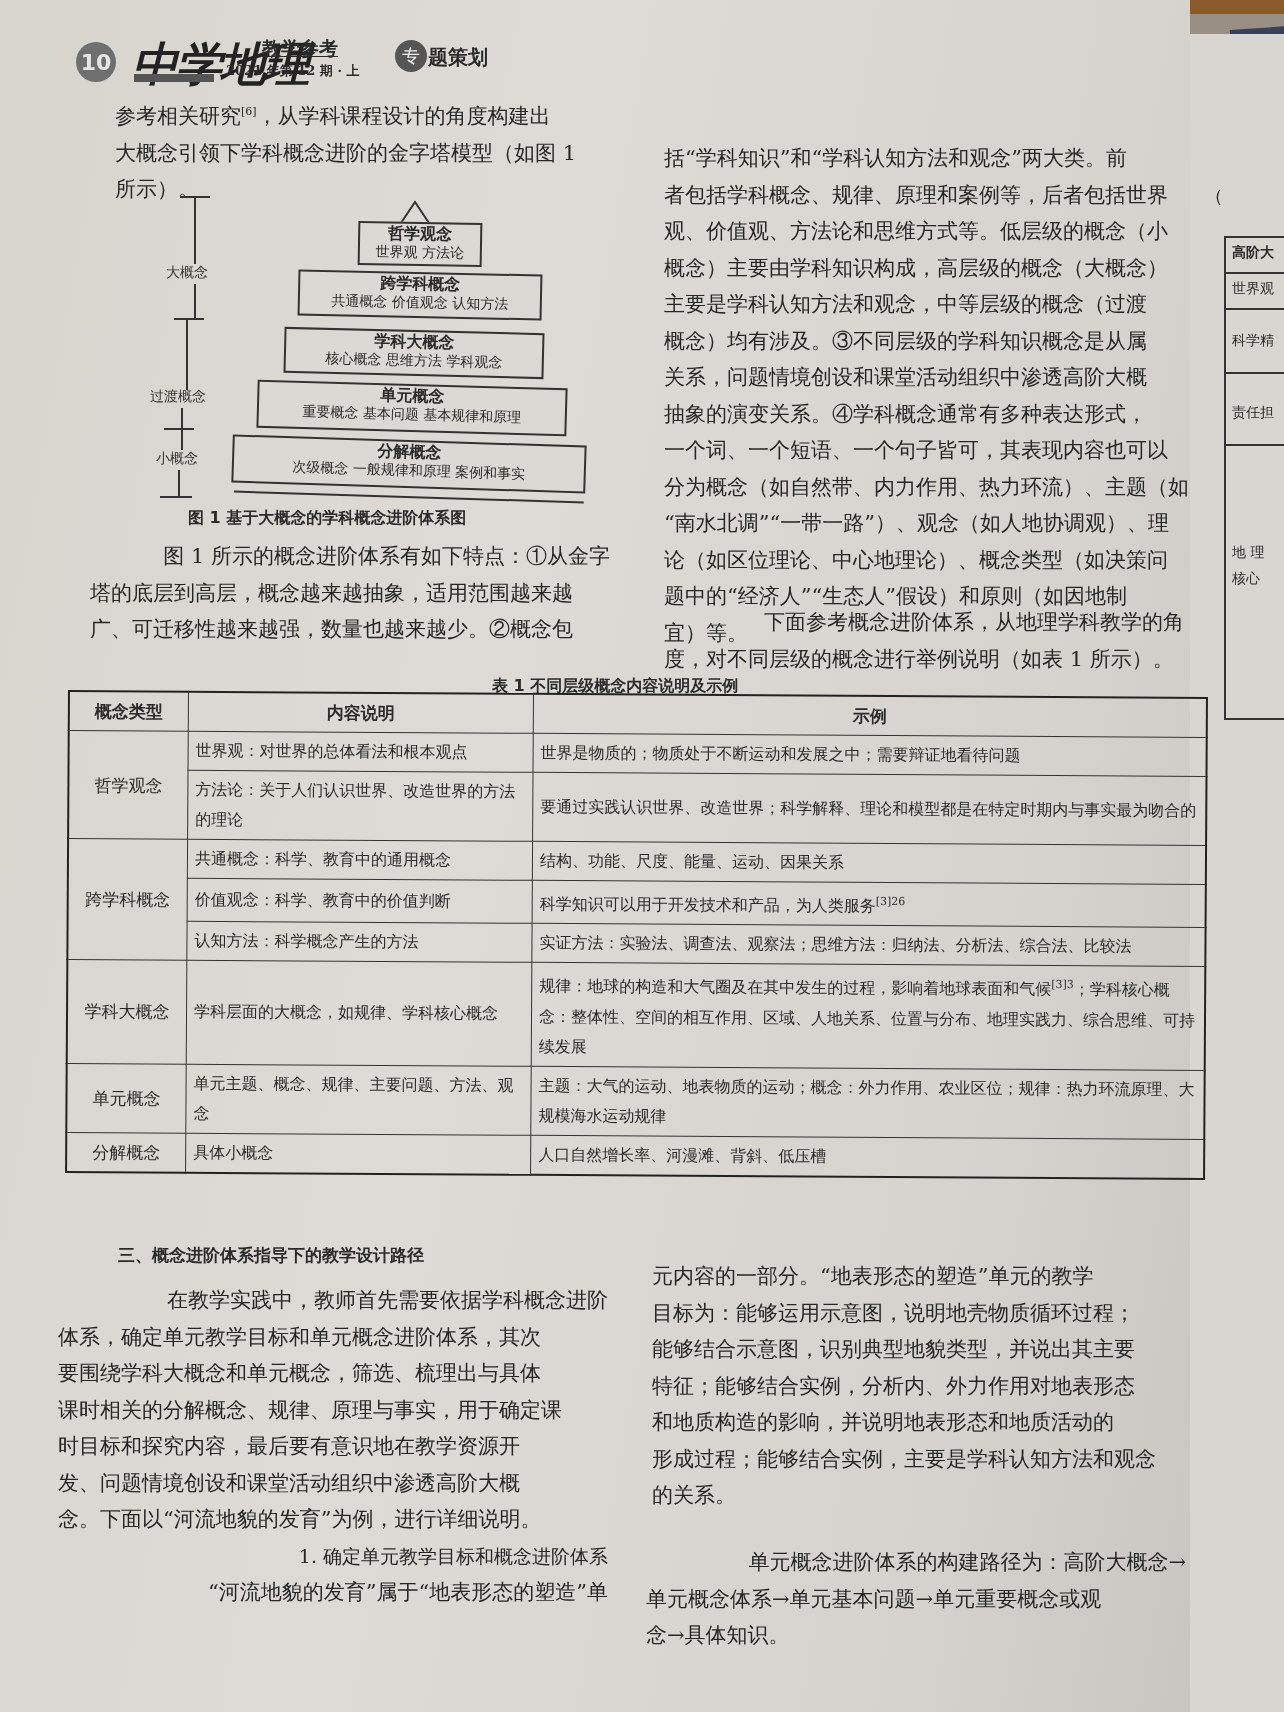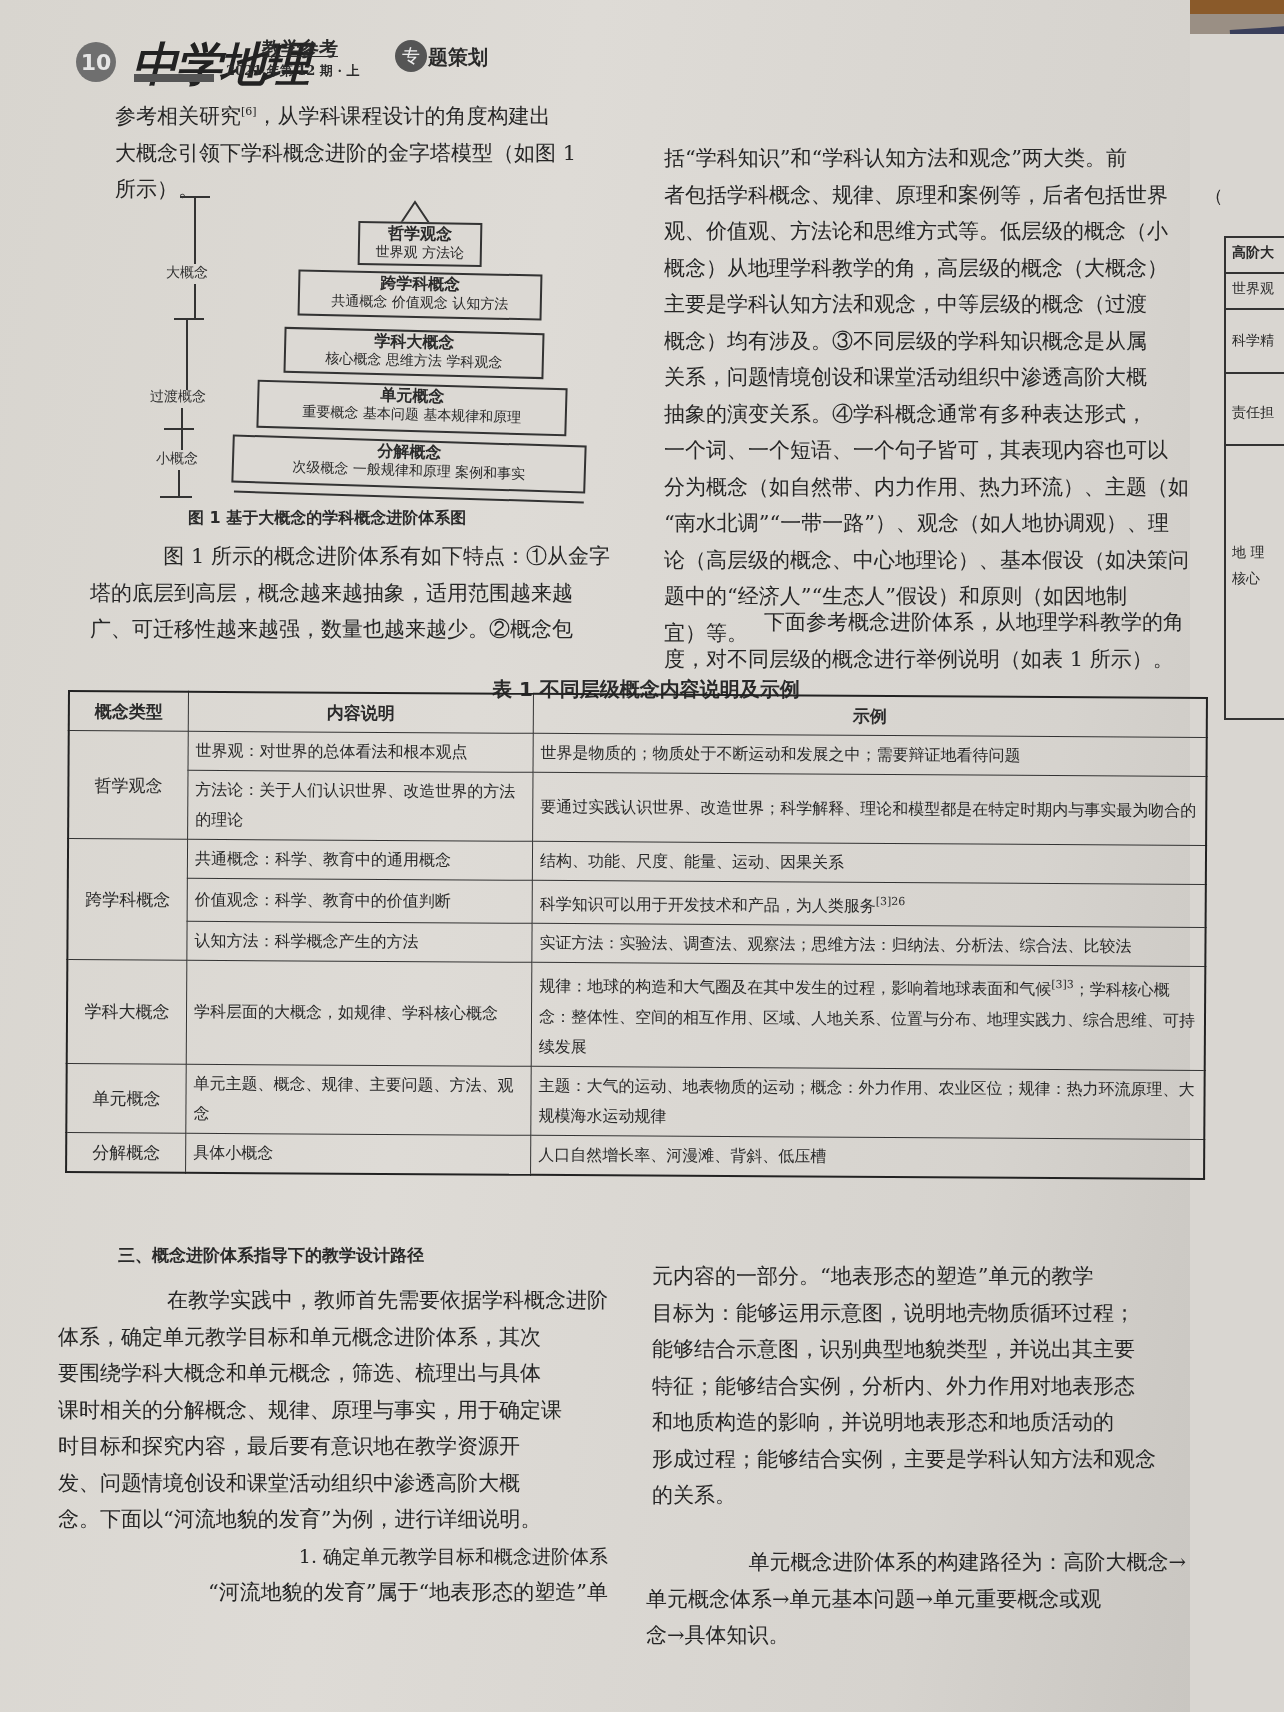--- a/index.html
+++ b/index.html
@@ -48,21 +48,21 @@
   .pyr-box {
     position:absolute; border:2px solid #333; background:#dcd9d4;
     text-align:center; font-size:15px; line-height:19px;
   }
   .pyr-box .t { font-weight:bold; font-family:"DejaVu Sans","Liberation Sans",sans-serif; display:block; font-size:16px; }
   .pyr-box .s { display:block; font-size:14px; }
   .axis-line { position:absolute; background:#333; }
   .axis-label { position:absolute; font-size:14px; color:#333; }
   .fig-caption { left:188px; top:508px; font-size:16px; font-weight:bold; font-family:"DejaVu Sans","Liberation Sans",sans-serif; }
   
-  .tbl-caption { left:492px; top:676px; font-size:20px; font-weight:bold; font-family:"DejaVu Sans","Liberation Sans",sans-serif; }
+  .tbl-caption { left:492px; top:676px; font-size:16px; font-weight:bold; font-family:"DejaVu Sans","Liberation Sans",sans-serif; }
   table.t1 {
     position:absolute; left:68px; top:690px; width:1140px;
     border-collapse:collapse; border:2.5px solid #222; font-size:16px;
     transform:rotate(0.35deg); transform-origin:left top;
   }
   table.t1 td, table.t1 th { border:1.5px solid #333; padding:4px 7px; line-height:30px; vertical-align:middle; text-align:left; }
   table.t1 th { font-weight:bold; font-family:"DejaVu Sans","Liberation Sans",sans-serif; font-size:17px; text-align:center; }
   table.t1 td.type { text-align:center; font-size:17px; width:104px; }
   table.t1 td.desc { width:330px; }
   .h3 { left:118px; top:1244px; font-size:17px; font-weight:bold; font-family:"DejaVu Sans","Liberation Sans",sans-serif; }
@@ -157,29 +157,29 @@
   <div class="abs para col-left2" style="top:538px;">
     <span class="line indent">图 1 所示的概念进阶体系有如下特点：①从金字</span>
     <span class="line">塔的底层到高层，概念越来越抽象，适用范围越来越</span>
     <span class="line">广、可迁移性越来越强，数量也越来越少。②概念包</span>
   </div>
 
   <div class="abs para col-right" style="top:140px;">
     <span class="line">括“学科知识”和“学科认知方法和观念”两大类。前</span>
     <span class="line">者包括学科概念、规律、原理和案例等，后者包括世界</span>
     <span class="line">观、价值观、方法论和思维方式等。低层级的概念（小</span>
-    <span class="line">概念）从地理学科教学的角，高层级的概念（大概念）</span>
+    <span class="line">概念）主要由学科知识构成，高层级的概念（大概念）</span>
     <span class="line">主要是学科认知方法和观念，中等层级的概念（过渡</span>
     <span class="line">概念）均有涉及。③不同层级的学科知识概念是从属</span>
     <span class="line">关系，问题情境创设和课堂活动组织中渗透高阶大概</span>
     <span class="line">抽象的演变关系。④学科概念通常有多种表达形式，</span>
     <span class="line">一个词、一个短语、一个句子皆可，其表现内容也可以</span>
     <span class="line">分为概念（如自然带、内力作用、热力环流）、主题（如</span>
     <span class="line">“南水北调”“一带一路”）、观念（如人地协调观）、理</span>
-    <span class="line">论（高层级的概念、中心地理论）、基本假设（如决策问</span>
+    <span class="line">论（如区位理论、中心地理论）、概念类型（如决策问</span>
     <span class="line">题中的“经济人”“生态人”假设）和原则（如因地制</span>
     <span class="line">宜）等。</span>
   </div>
   <div class="abs para col-right" style="top:604px;">
     <span class="line indent">下面参考概念进阶体系，从地理学科教学的角</span>
     <span class="line">度，对不同层级的概念进行举例说明（如表 1 所示）。</span>
   </div>
 
   <div class="abs tbl-caption">表 1    不同层级概念内容说明及示例</div>
   <table class="t1">

